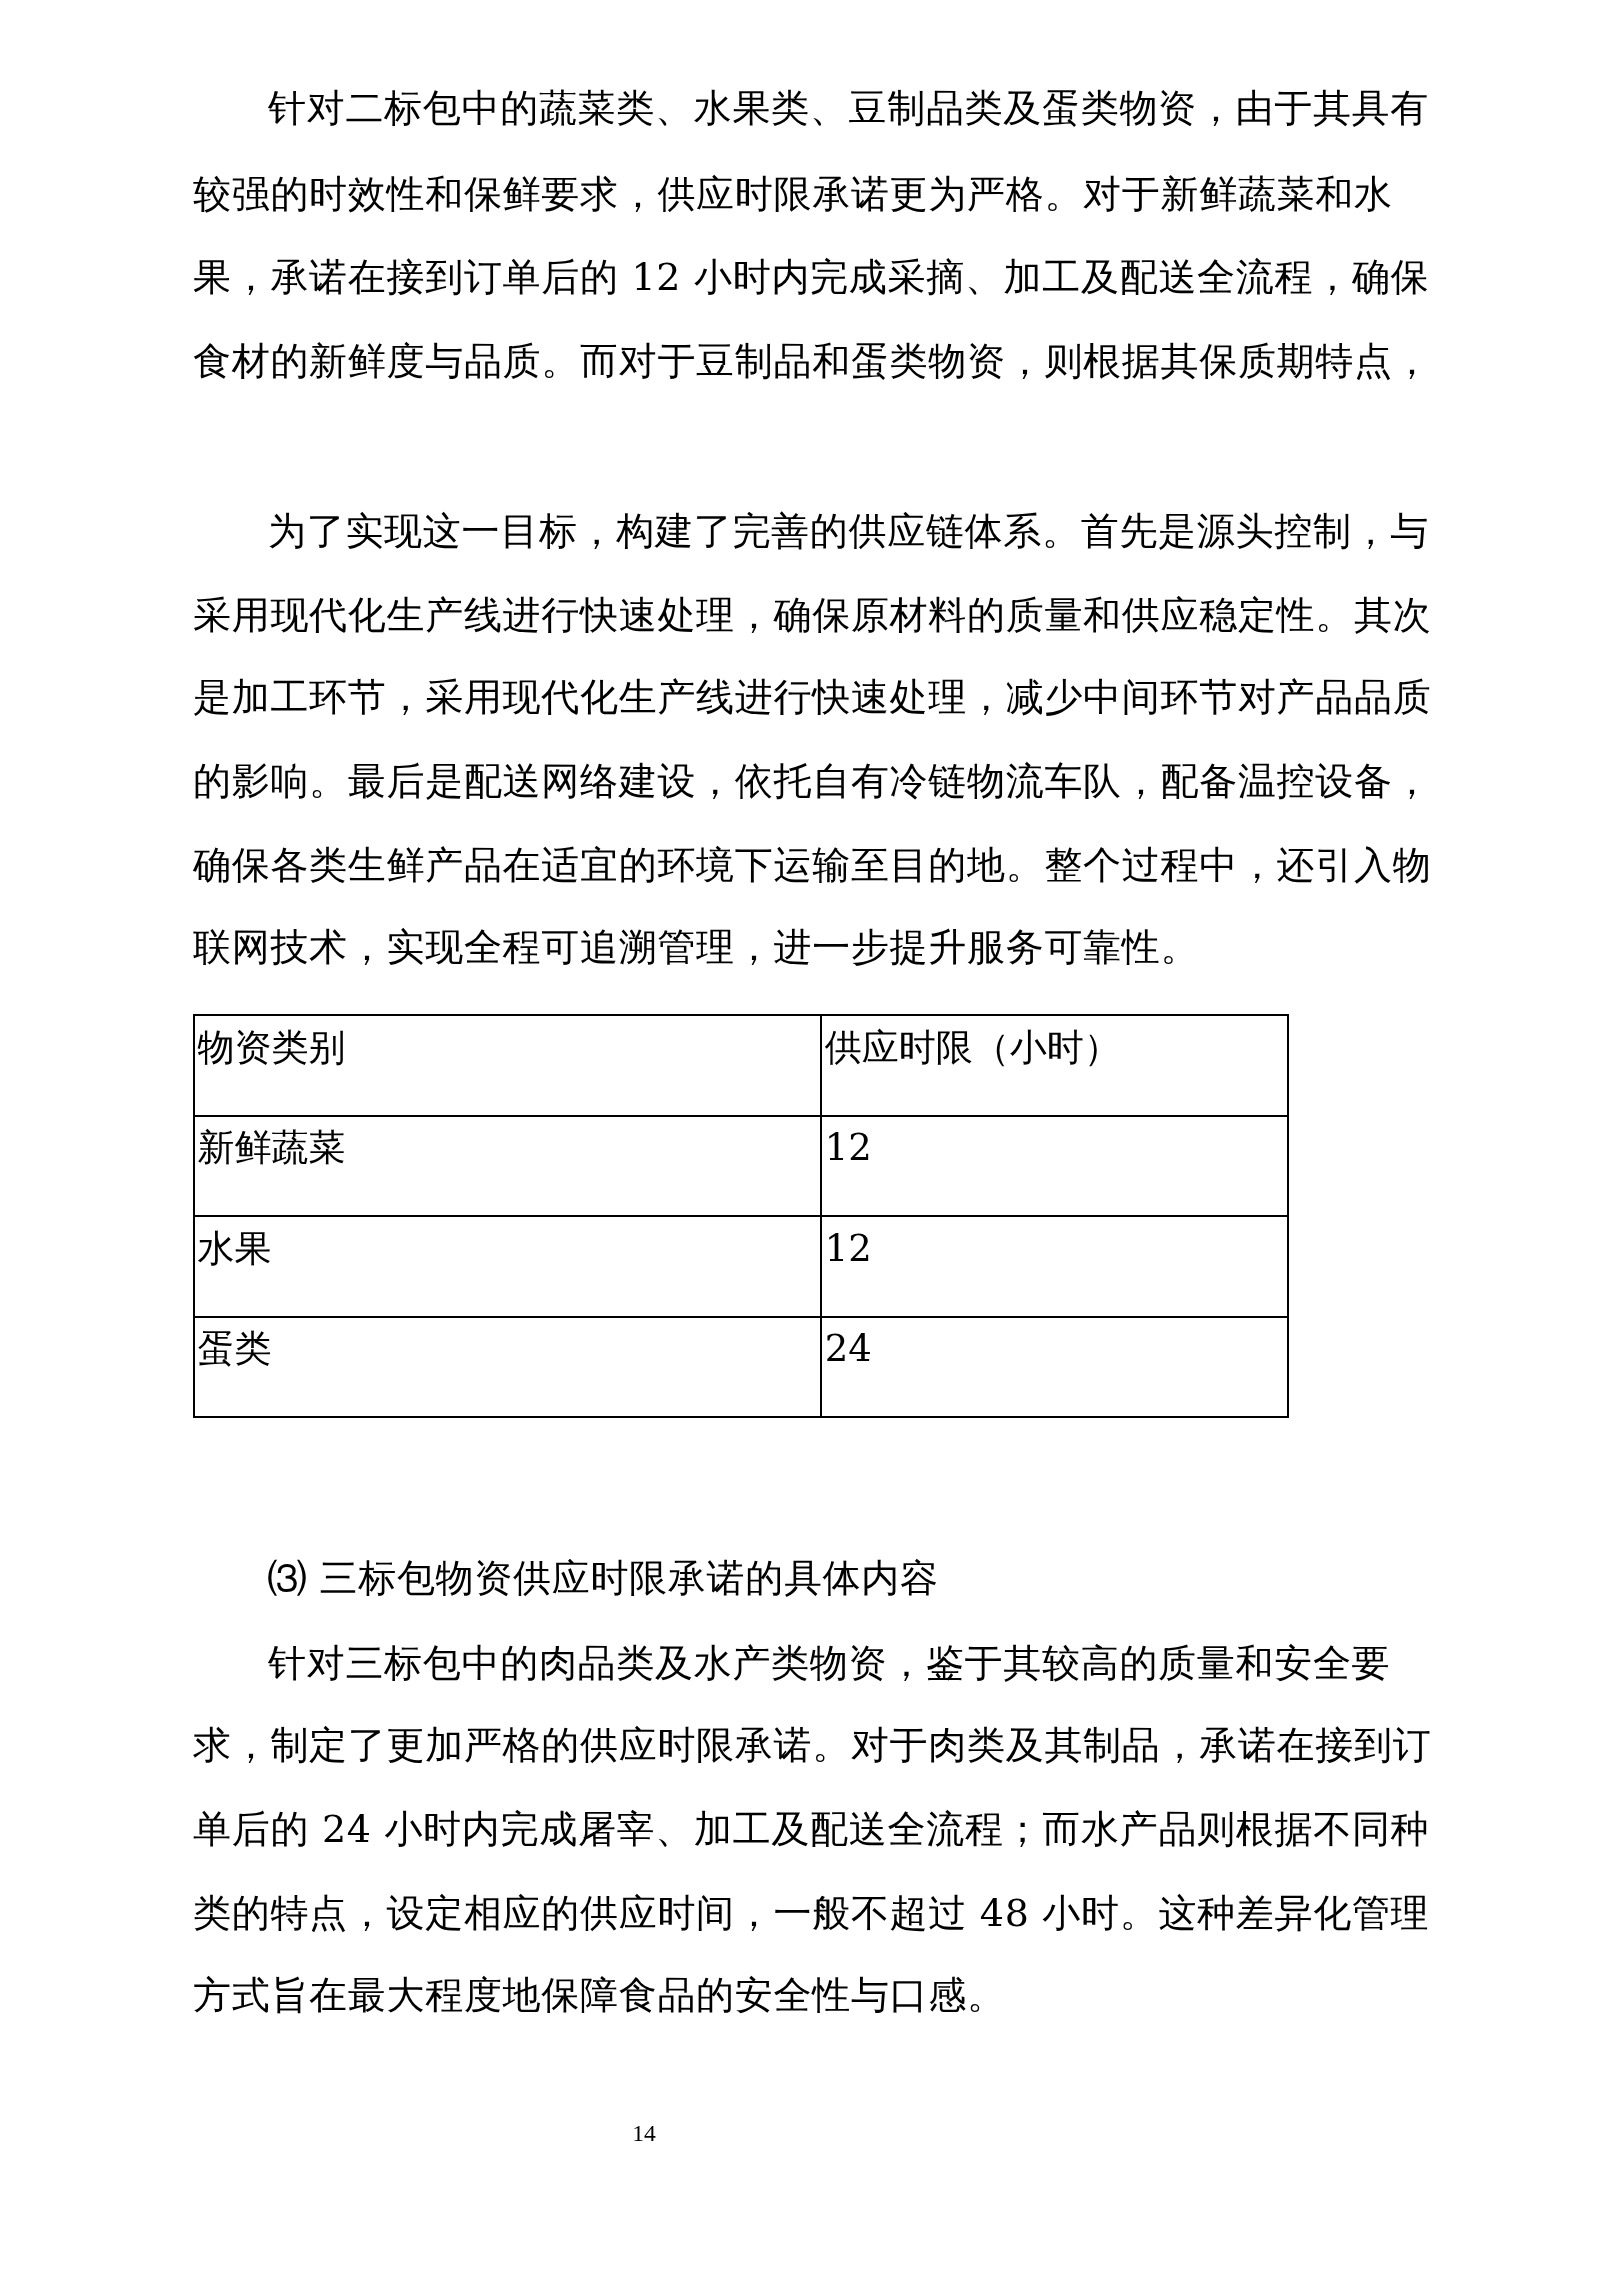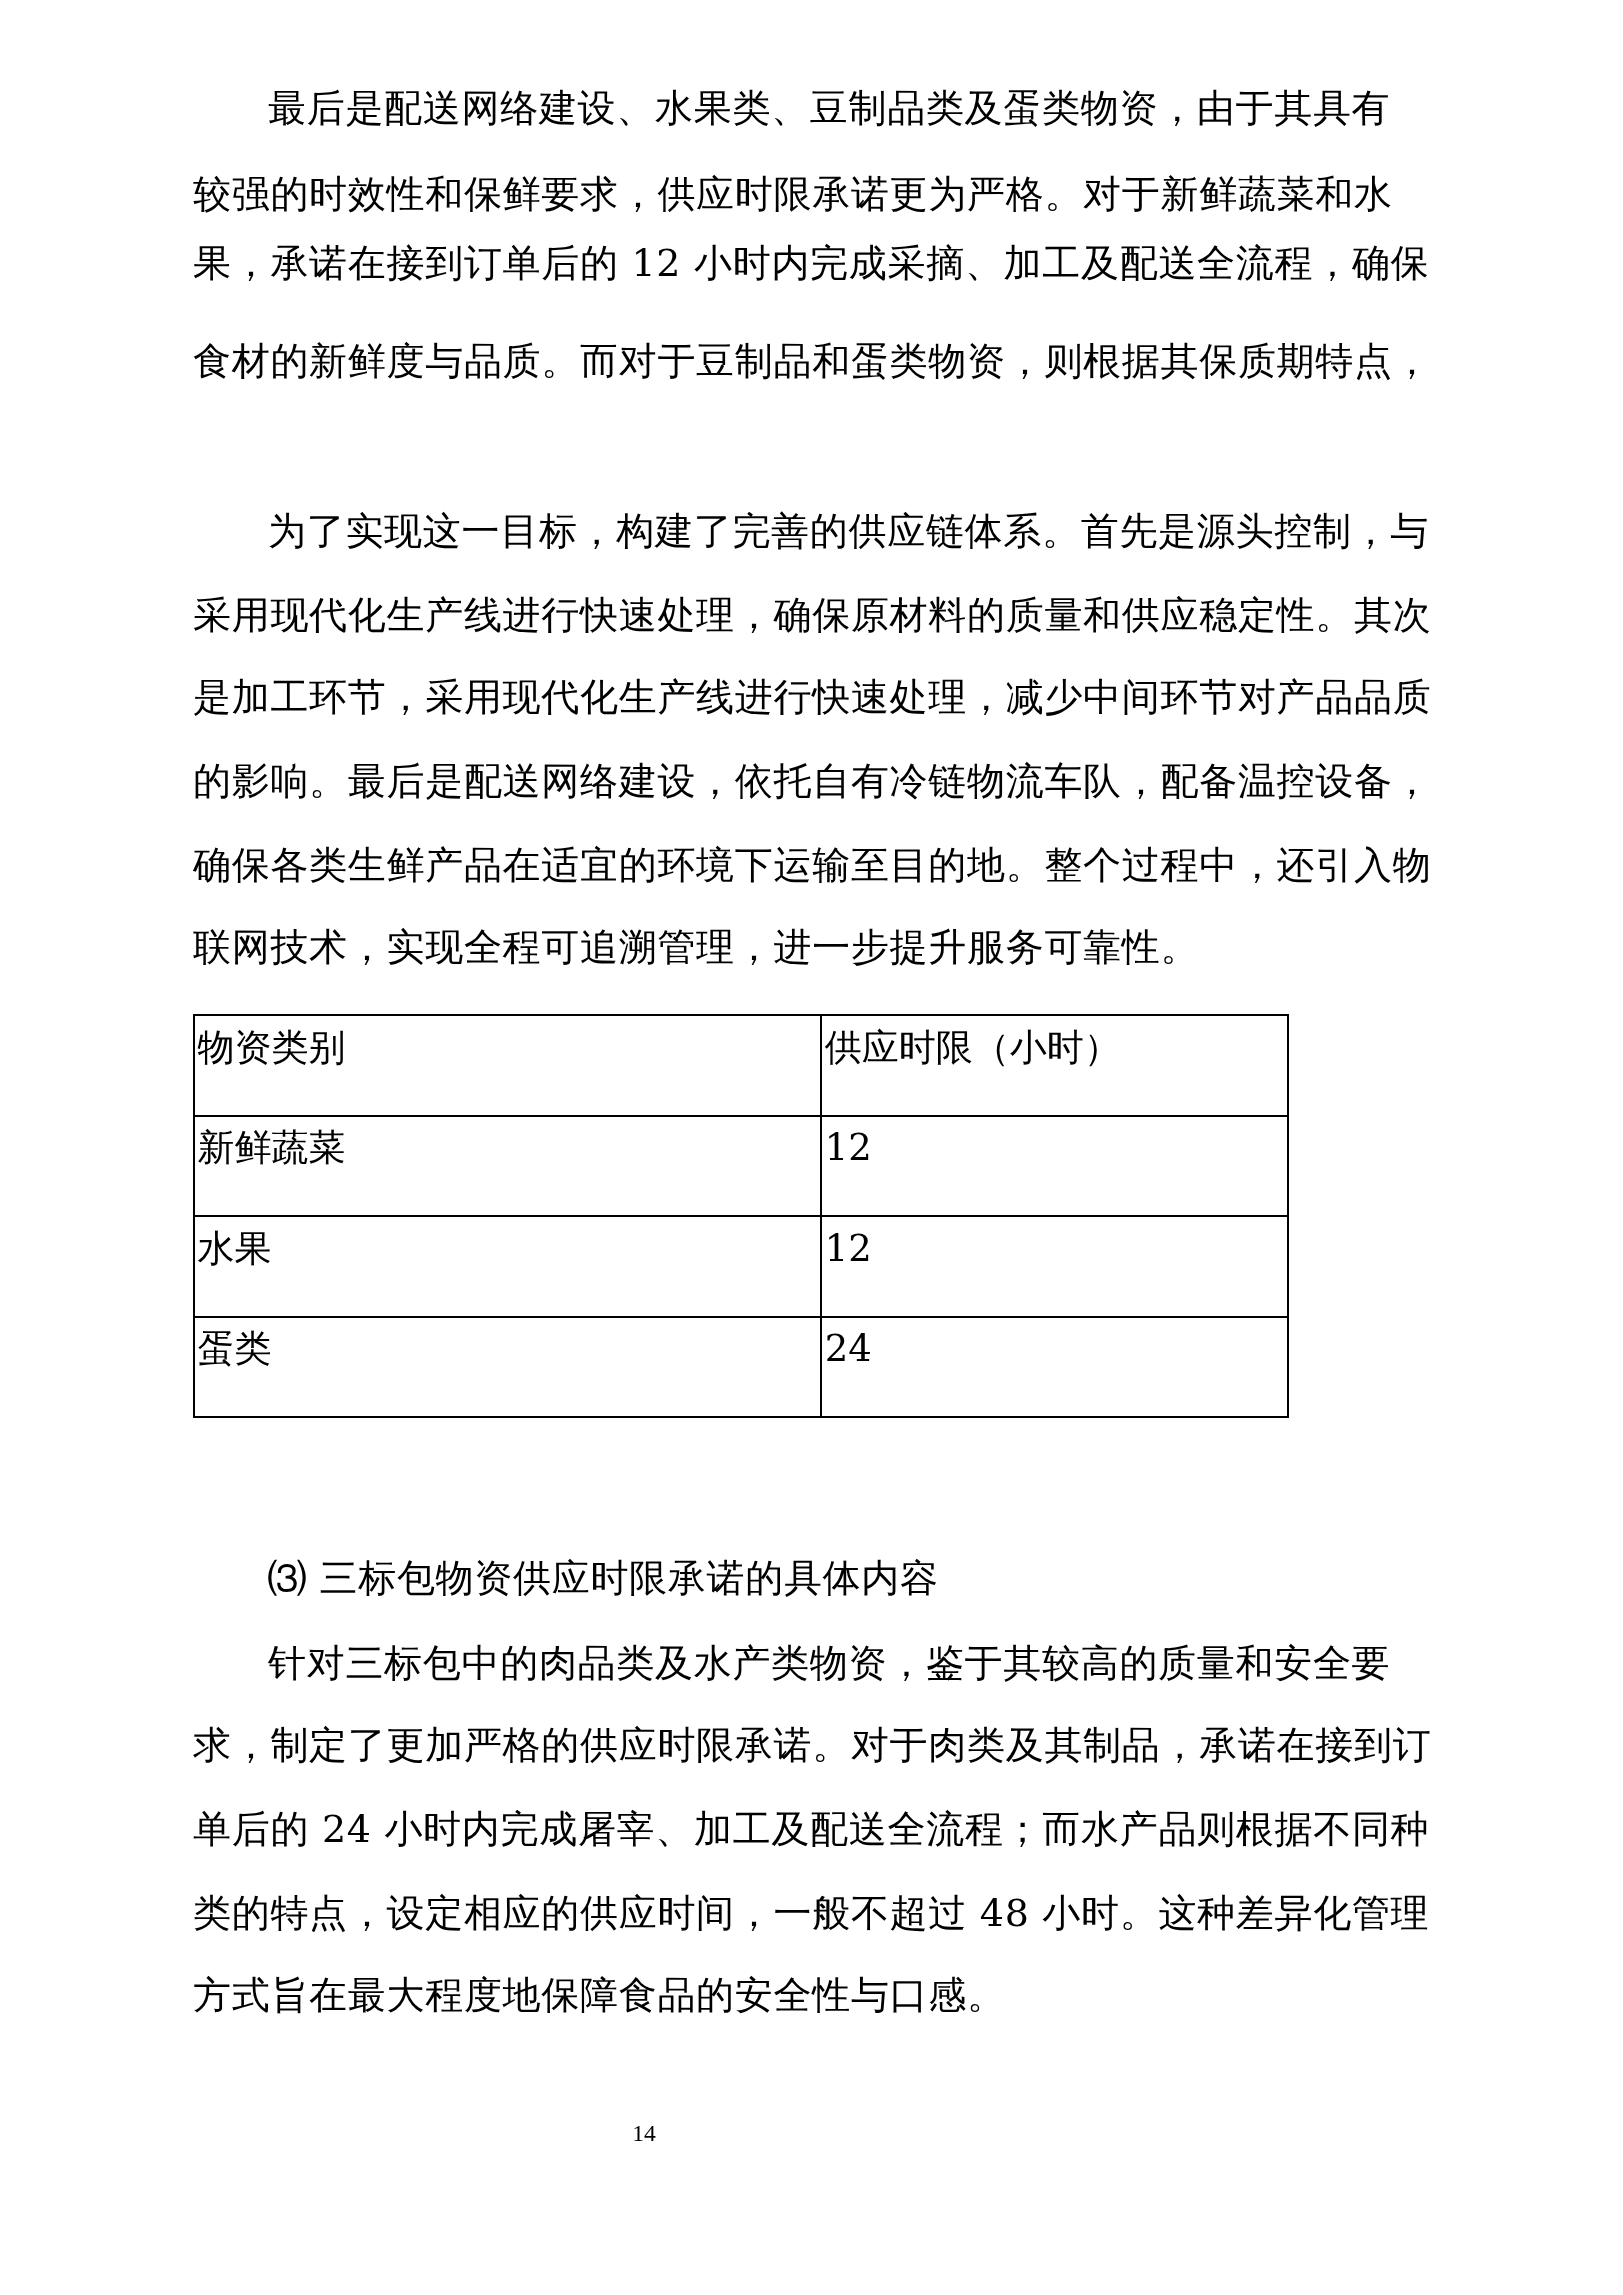--- a/index.html
+++ b/index.html
@@ -26,23 +26,23 @@
   .pageno {
     position: absolute; top: 2120px; left: 0; width: 1288px; text-align: center;
     font-family: "Liberation Serif", "DejaVu Serif", serif; font-size: 23.6px;
   }
 </style>
 </head>
 <body>
 
 <div class="page">
 
-  <div class="line indent" style="top:85px">最后是配送网络建设、水果类、豆制品类及蛋类物资，由于其具有</div>
+  <div class="line indent" style="top:85px">针对二标包中的蔬菜类、水果类、豆制品类及蛋类物资，由于其具有</div>
   <div class="line" style="top:171px">较强的时效性和保鲜要求，供应时限承诺更为严格。对于新鲜蔬菜和水</div>
-  <div class="line" style="top:240px">果，承诺在接到订单后的 12 小时内完成采摘、加工及配送全流程，确保</div>
+  <div class="line" style="top:254px">果，承诺在接到订单后的 12 小时内完成采摘、加工及配送全流程，确保</div>
   <div class="line" style="top:338px">食材的新鲜度与品质。而对于豆制品和蛋类物资，则根据其保质期特点，</div>
 
   <div class="line indent" style="top:508px">为了实现这一目标，构建了完善的供应链体系。首先是源头控制，与</div>
   <div class="line" style="top:592px">采用现代化生产线进行快速处理，确保原材料的质量和供应稳定性。其次</div>
   <div class="line" style="top:674px">是加工环节，采用现代化生产线进行快速处理，减少中间环节对产品品质</div>
   <div class="line" style="top:758px">的影响。最后是配送网络建设，依托自有冷链物流车队，配备温控设备，</div>
   <div class="line" style="top:842px">确保各类生鲜产品在适宜的环境下运输至目的地。整个过程中，还引入物</div>
   <div class="line" style="top:924px">联网技术，实现全程可追溯管理，进一步提升服务可靠性。</div>
 
   <table class="supply">

